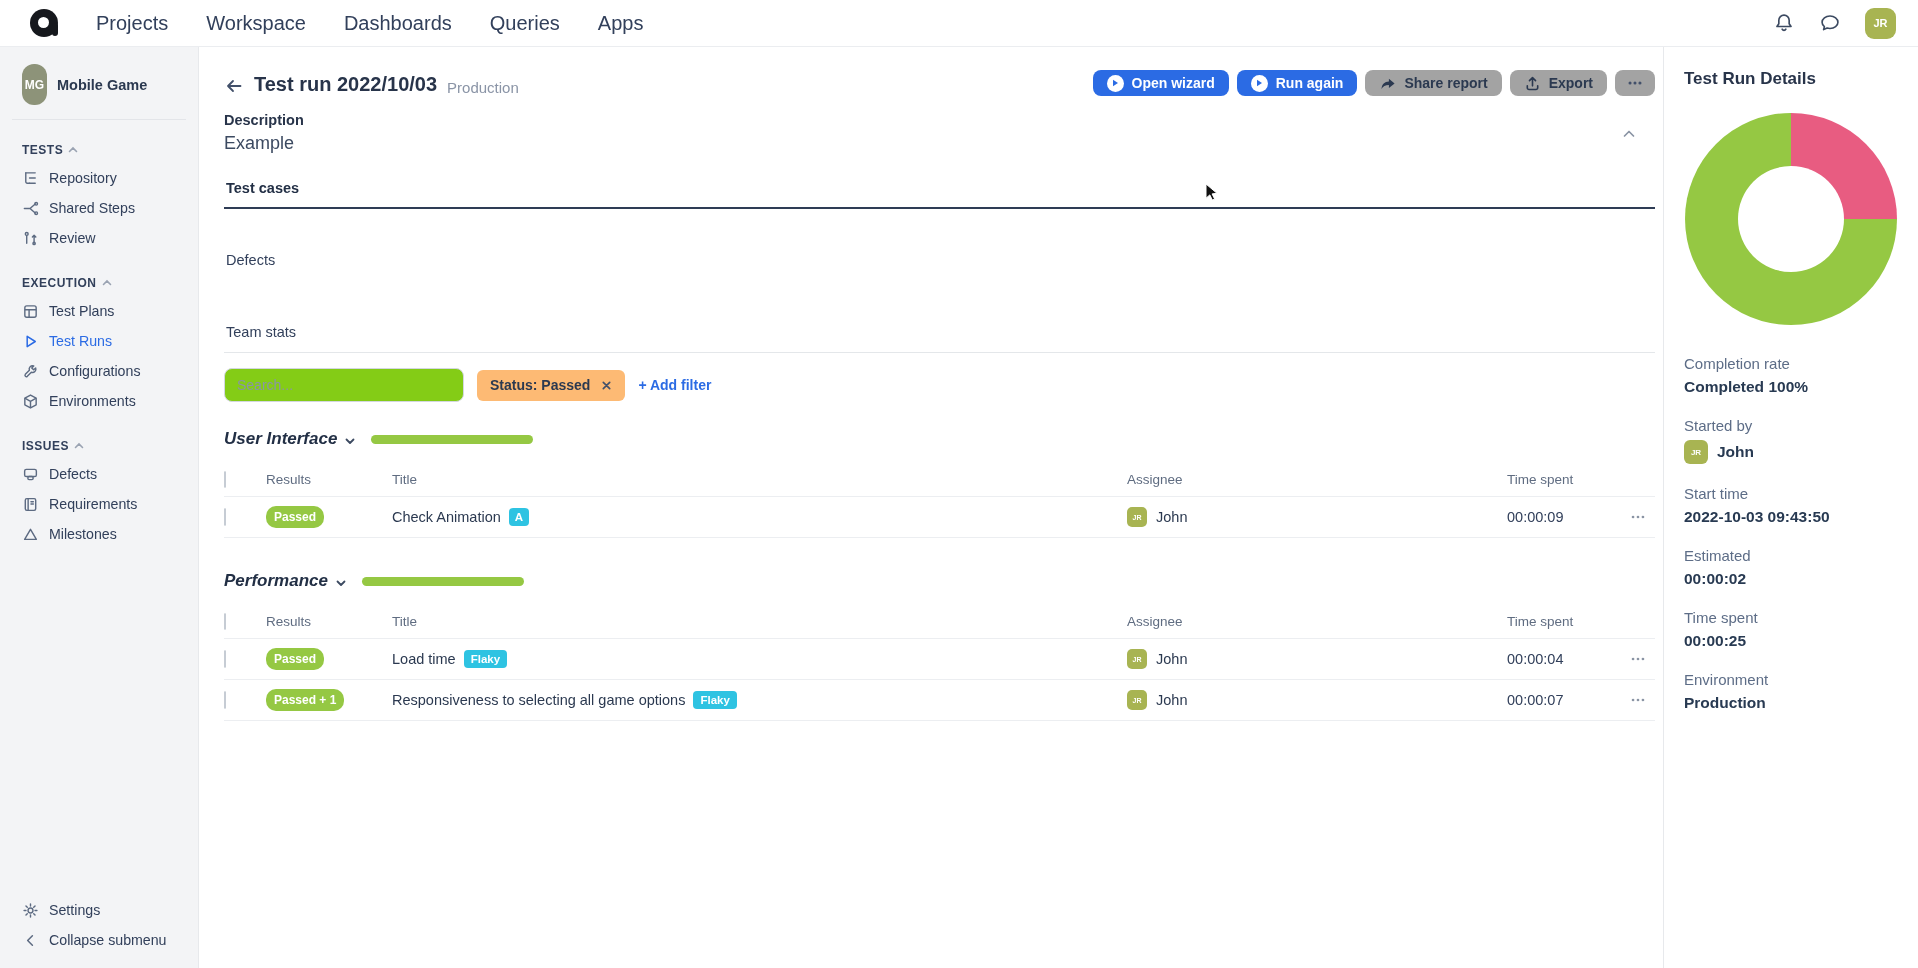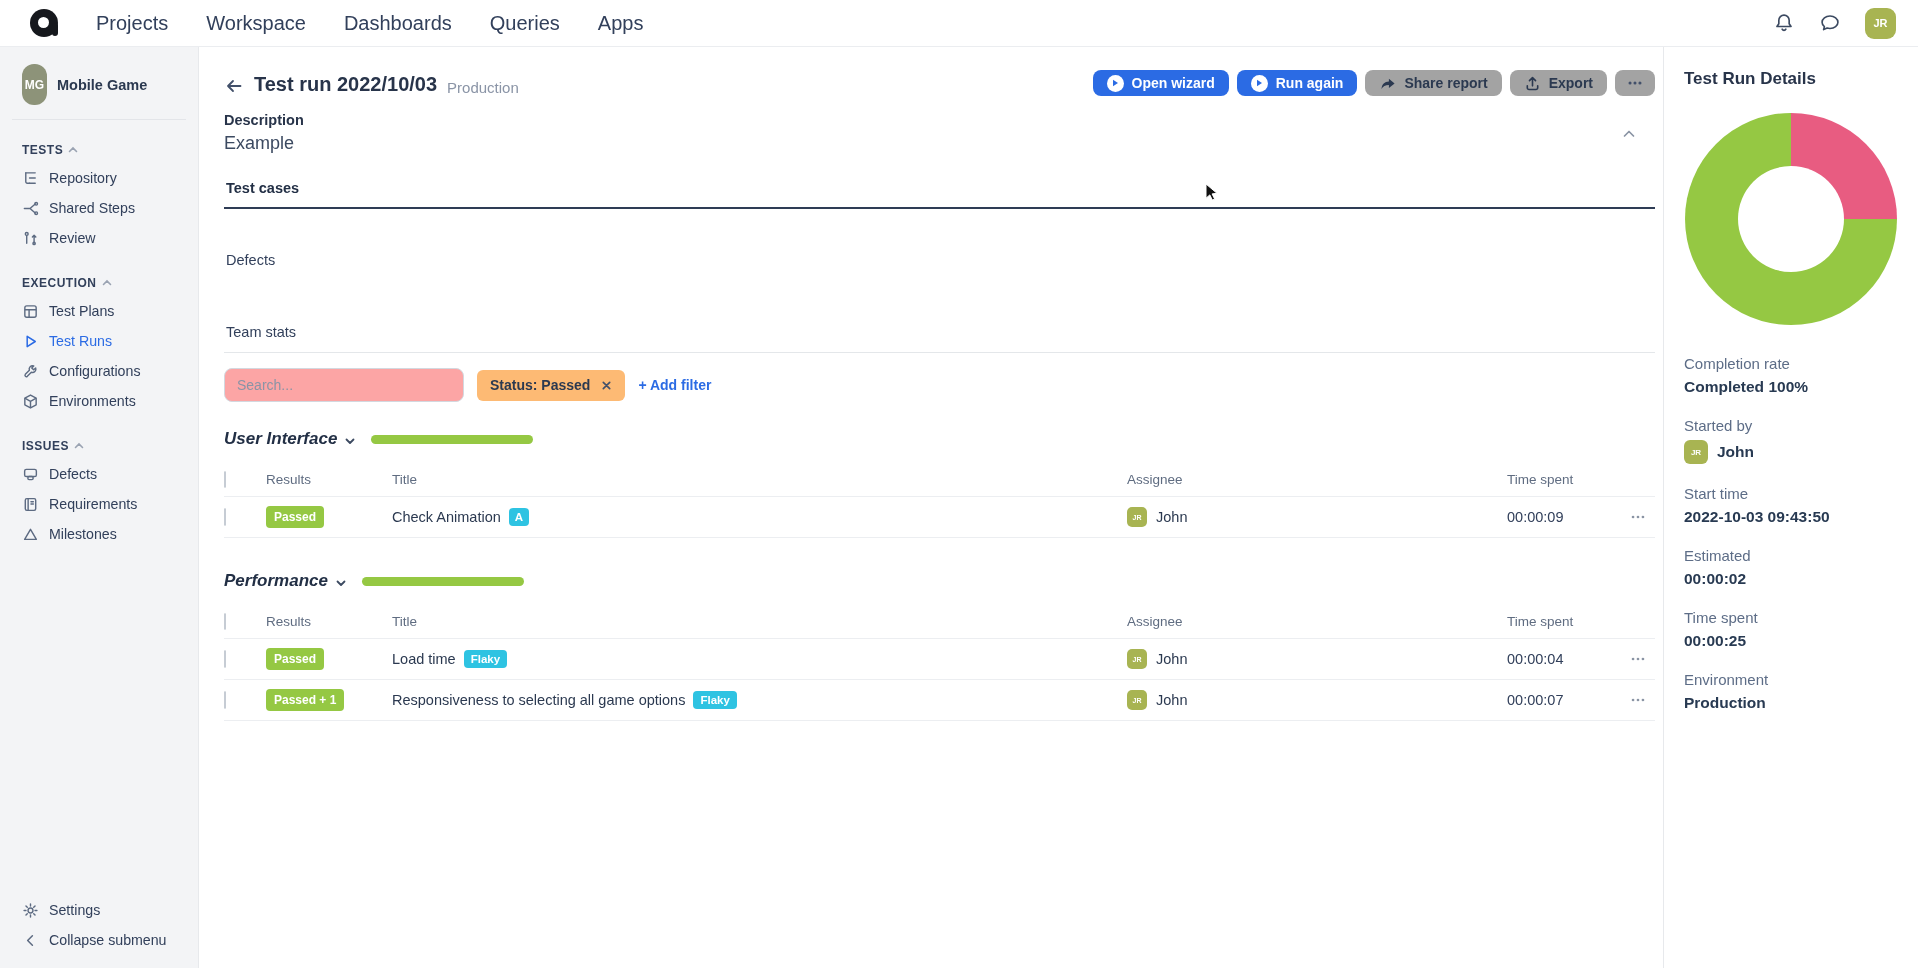--- a/index.html
+++ b/index.html
@@ -77,41 +77,41 @@
   .desc-collapse { position:absolute; right:18px; top:14px; width:16px; height:16px; color:#8a94a4; cursor:pointer; }
 
   .tabs { display:flex; gap:36px; margin-top:18px; border-bottom:1px solid #e4e7ea;flex-direction:column; }
   .tab { padding:8px 2px 12px 2px; font-size:14.5px; color:#32405b; cursor:pointer; position:relative; }
   .tab.active { font-weight:700; color:#222f45; }
   .tab.active::after { content:""; position:absolute; left:0; right:0; bottom:-1px; height:2px; background:#2e3c55; }
 
   .filter-row { display:flex; align-items:center; gap:13px; margin-top:15px; }
   .search-input {
     width:240px; height:34px; border:1px solid #d3d8df; border-radius:8px; padding:0 12px;
-    font-family:inherit; font-size:14px; color:#32405b; outline:none; background:#fca5a5;
+    font-family:inherit; font-size:14px; color:#32405b; outline:none; background:#84cc16;
   }
   .search-input::placeholder { color:#8a94a6; }
   .filter-chip { height:31px; background:#fdba74; border-radius:6px; display:flex; align-items:center; gap:11px;
                  padding:0 13px; font-size:14px; font-weight:600; color:#2b3950; }
   .chip-x { width:11px; height:11px; color:#42506a; cursor:pointer; }
   .add-filter { color:#2b6be4; font-weight:600; font-size:14px; cursor:pointer; }
 
   .case-section { margin-top:27px; }
   .section-head { display:flex; align-items:center; gap:14px; cursor:pointer;font-style:italic; }
   .section-title { font-size:17px; font-weight:700; color:#222f45; display:flex; align-items:center; gap:6px; }
   .section-title .chev-dn { color:#3c4a61; margin-top:3px; }
   .section-bar { width:162px; height:9px; border-radius:5px; background:#95c843; }
 
   .tbl { margin-top:14px; }
   .tbl-row { display:grid; grid-template-columns:42px 126px 1fr 380px 122px 26px; align-items:center; height:41px;
              border-bottom:1px solid #eceef1; }
   .tbl-row.head { height:34px; color:#5f6c81; font-size:13.5px; }
   .checkbox { width:18px; height:18px; border:1.5px solid #c6ccd4; border-radius:5px; background:#fff; cursor:pointer; }
   .badge { display:inline-block; background:#95c843; color:#fff; font-size:12px; font-weight:700;
-           padding:4px 8px; border-radius:4px; white-space:nowrap; }
+           padding:4px 8px; border-radius:10px; white-space:nowrap; }
   .cell-title { display:flex; align-items:center; gap:8px; color:#2b3950; font-size:14.5px; }
   .tag { background:#2ec3e2; color:#fff; font-size:11.5px; font-weight:700; padding:3px 7px; border-radius:4px; }
   .tag.sq { padding:3px 6px; }
   .cell-assignee { display:flex; align-items:center; gap:9px; color:#2b3950; font-size:14.5px; }
   .avatar-sm { width:20px; height:20px; border-radius:5px; background:#a8b452; color:#fff; font-size:7px; font-weight:700;
                display:flex; align-items:center; justify-content:center; }
   .cell-time { color:#32405b; font-size:14.5px; }
   .row-more { color:#8a94a4; cursor:pointer; width:18px; height:18px; }
 
   

